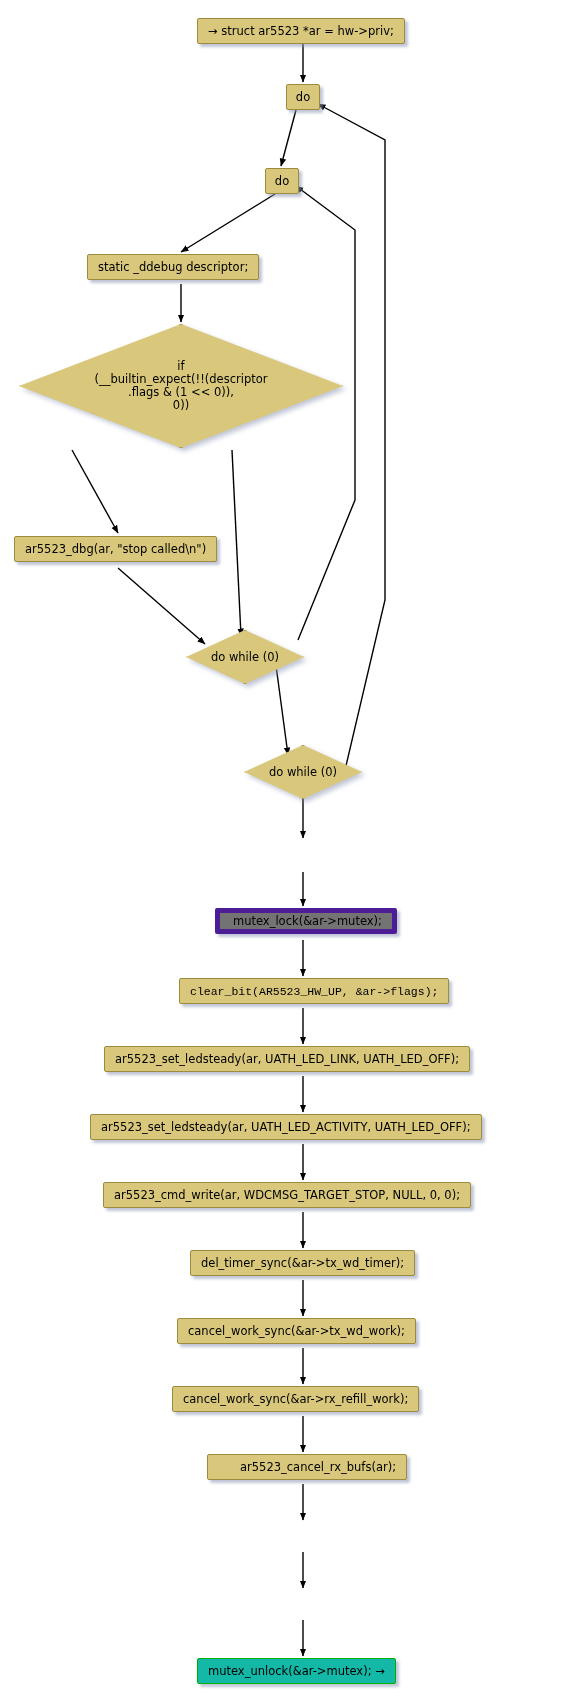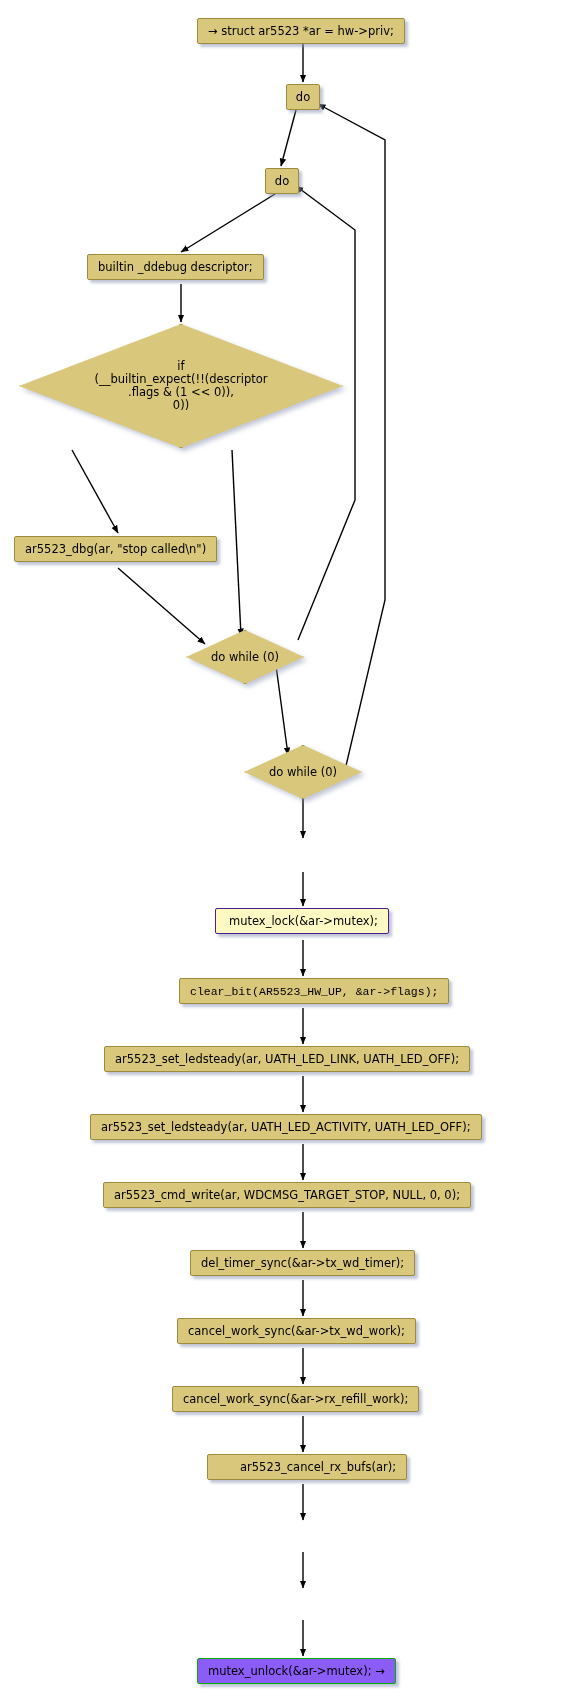--- a/index.html
+++ b/index.html
@@ -23,26 +23,26 @@
   }
   .rect{
     border:1px solid #9a8b3d;
     border-radius:2px;
     background:#d9c87c;
     box-shadow:3px 3px 3px rgba(140,150,180,.55);
     padding:0 10px;
     height:26px;
   }
   .rect.red{
-    background:#fef9c3;
-    border:1px solid #4c1d95;
+    background:#737373;
+    border:5px solid #4c1d95;
     padding-left:13px;
   }
   .rect.green{
-    background:#8b5cf6;
+    background:#14b8a6;
     border:1px solid #00b000;
   }
   .diamond-wrap{
     position:absolute;
     z-index:2;
     filter:drop-shadow(3px 3px 2.5px rgba(140,150,180,.55));
   }
   .diamond-wrap .dshape{
     width:100%;height:100%;
     background:#d9c87c;
@@ -107,21 +107,21 @@
       <path d="M303,1620 L303,1656"></path>
     </g>
   </svg>
 
   <div class="node rect" style="left:197px;top:18px;">→ struct ar5523 *ar = hw-&gt;priv;</div>
 
   <div class="node rect" style="left:286px;top:84px;width:34px;">do</div>
 
   <div class="node rect" style="left:265px;top:168px;width:34px;">do</div>
 
-  <div class="node rect" style="left:87px;top:254px;">builtin _ddebug descriptor;</div>
+  <div class="node rect" style="left:87px;top:254px;">static _ddebug descriptor;</div>
 
   <div class="diamond-wrap" style="left:19px;top:324px;width:324px;height:124px;">
     <div class="dshape"></div>
     <div class="dlabel multiline">if
 (__builtin_expect(!!(descriptor
 .flags &amp; (1 &lt;&lt; 0)),
 0))</div>
   </div>
 
   <div class="node rect" style="left:14px;top:536px;">ar5523_dbg(ar, "stop called\n")</div>

